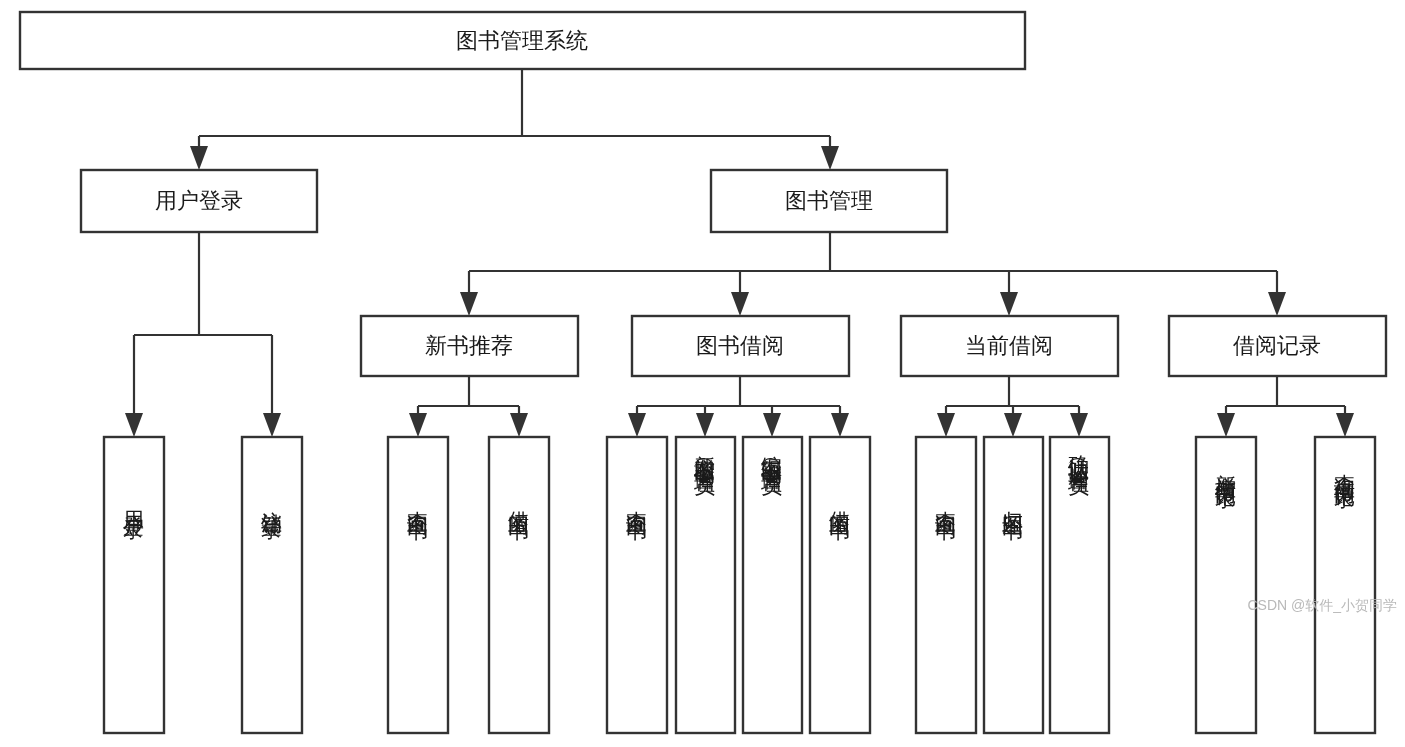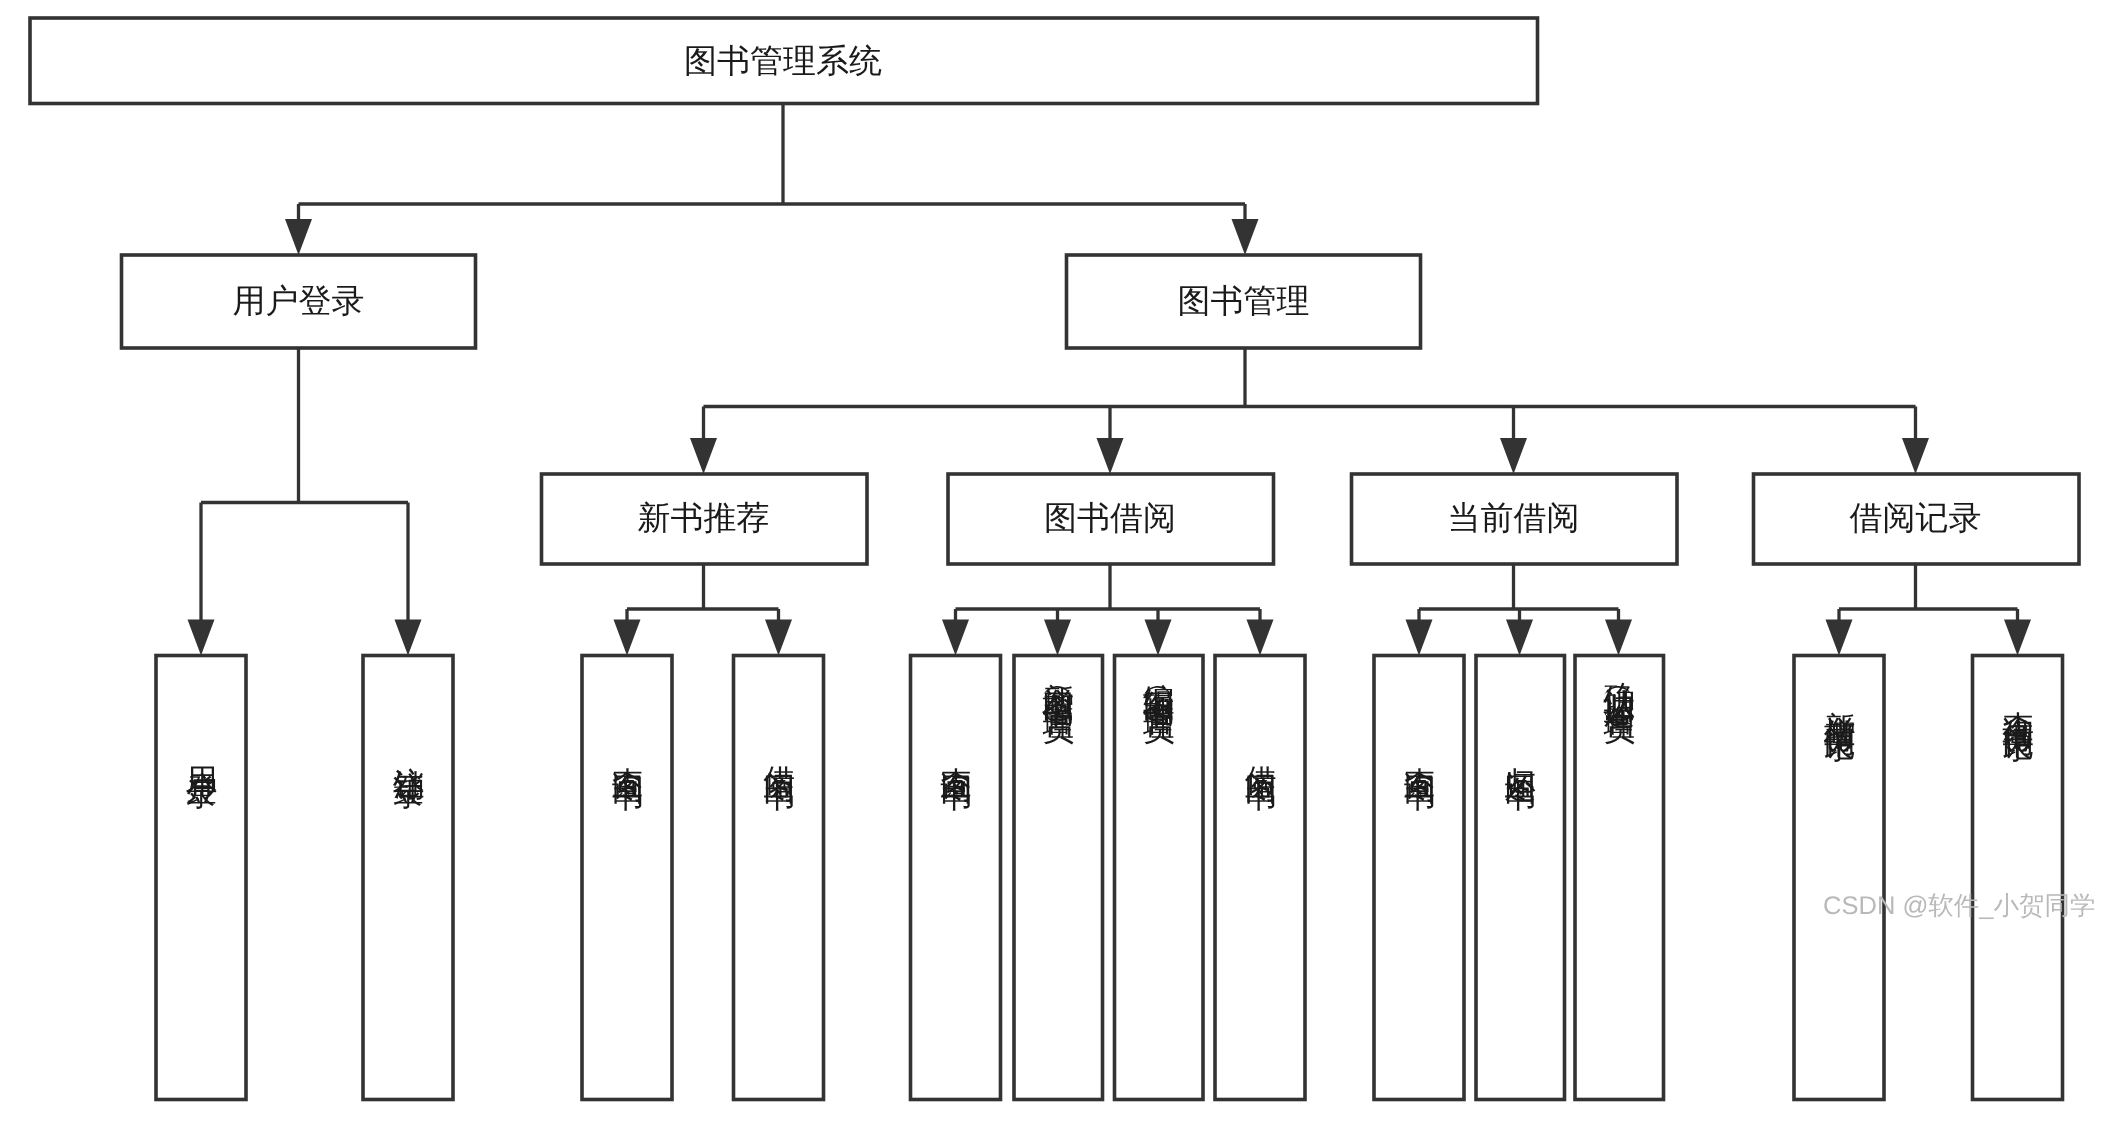--- a/index.html
+++ b/index.html
@@ -62,21 +62,21 @@
     text-orientation: upright;
     glyph-orientation-vertical: 0;
     text-anchor: middle;
     letter-spacing: 3px;
   }
   .watermark {
     position: absolute;
     right: 8px;
     bottom: 6px;
     font-family: "Liberation Sans", "DejaVu Sans", sans-serif;
-    font-size: 17px;
+    font-size: 14px;
     color: #b9b9b9;
     white-space: nowrap;
     user-select: none;
     pointer-events: none;
   }
 </style>
 </head>
 <body>
 
 <div id="diagram-root">

